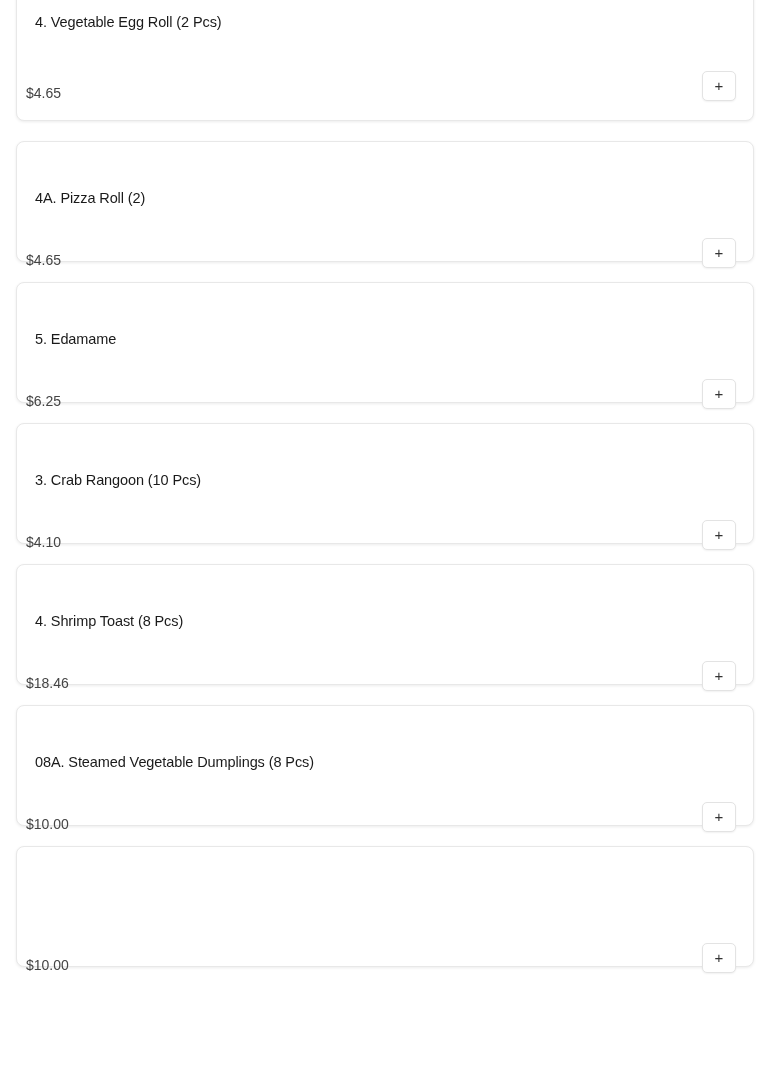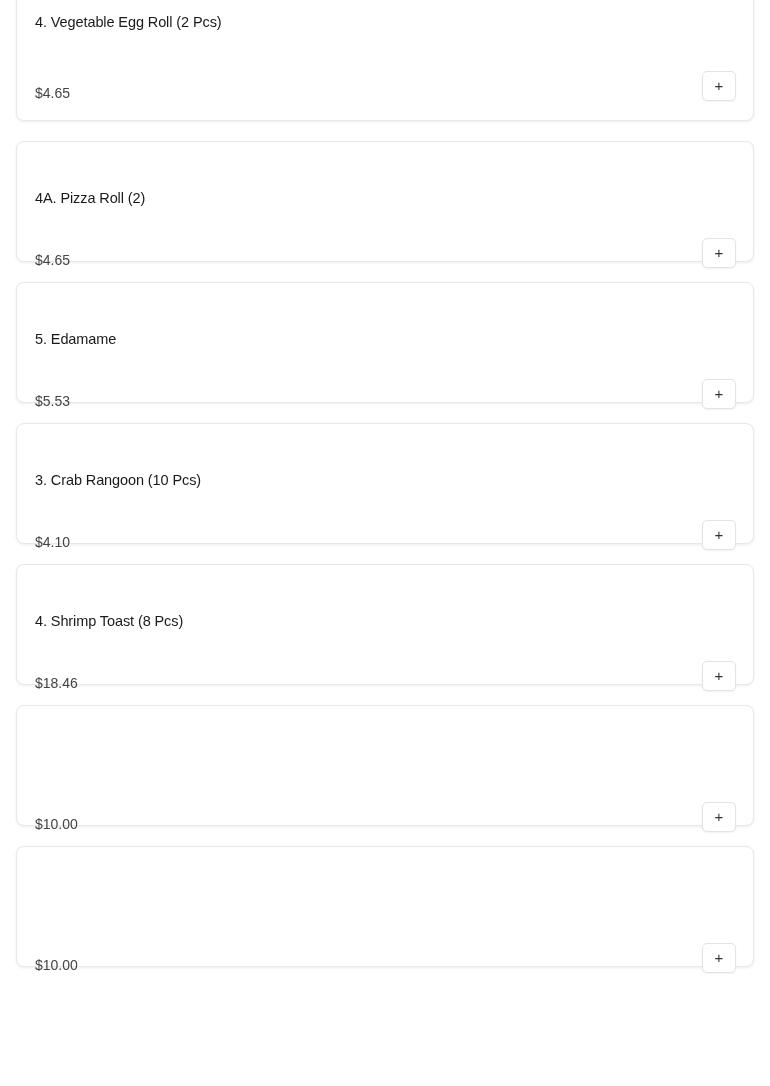--- a/index.html
+++ b/index.html
@@ -40,21 +40,21 @@
     font-size: 14.5px;
     font-weight: normal;
     color: #1a1a1a;
     letter-spacing: -0.1px;
   }
   .menu-card:first-child .item-name {
     top: 53px;
   }
   .item-price {
     position: absolute;
-    left: 18px;
+    left: 9px;
     top: 110px;
     font-size: 14px;
     color: #444444;
   }
   .menu-card:first-child .item-price {
     top: 124px;
   }
   .add-button {
     position: absolute;
     right: 17px;
@@ -90,37 +90,38 @@
   </div>
 
   <div class="menu-card">
     <div class="item-name">4A. Pizza Roll (2)</div>
     <div class="item-price">$4.65</div>
     <button class="add-button">+</button>
   </div>
 
   <div class="menu-card">
     <div class="item-name">5. Edamame</div>
-    <div class="item-price">$5.53</div>
+    <div class="item-price">$6.25</div>
     <button class="add-button">+</button>
   </div>
 
   <div class="menu-card">
     <div class="item-name">3. Crab Rangoon (10 Pcs)</div>
     <div class="item-price">$4.10</div>
     <button class="add-button">+</button>
   </div>
 
   <div class="menu-card">
     <div class="item-name">4. Shrimp Toast (8 Pcs)</div>
     <div class="item-price">$18.46</div>
     <button class="add-button">+</button>
   </div>
 
   <div class="menu-card">
+    <div class="item-name">08A. Steamed Vegetable Dumplings (8 Pcs)</div>
     <div class="item-price">$10.00</div>
     <button class="add-button">+</button>
   </div>
 
   <div class="menu-card">
     <div class="item-price">$10.00</div>
     <button class="add-button">+</button>
   </div>
 
 </div>

